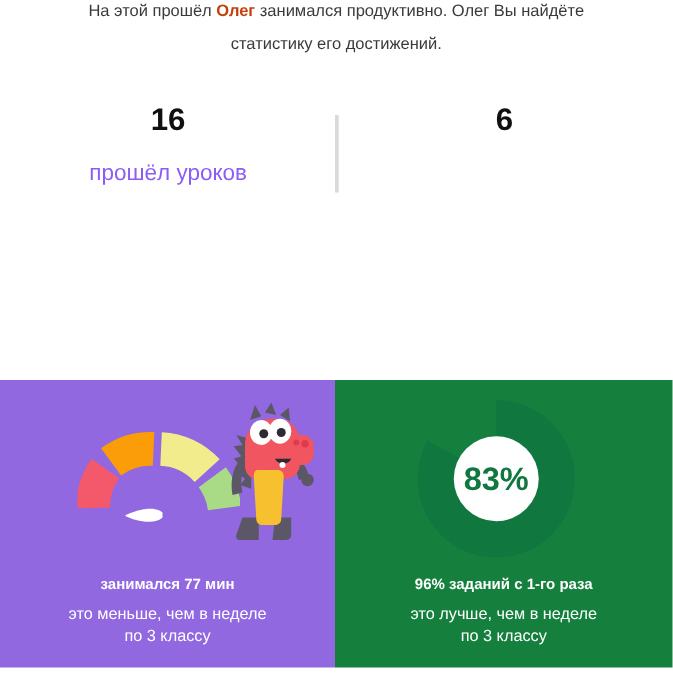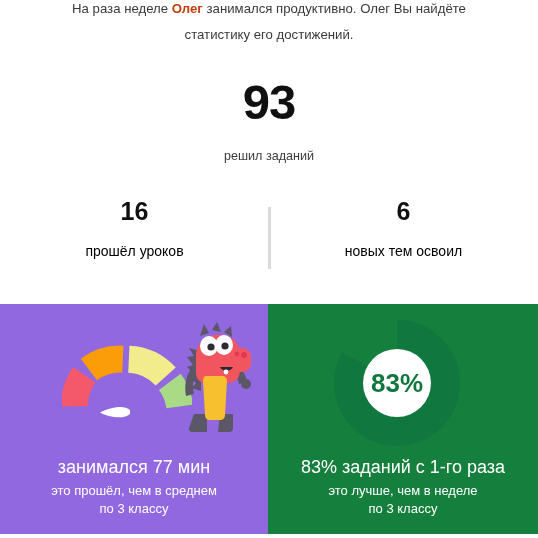--- a/index.html
+++ b/index.html
@@ -48,22 +48,22 @@
   }
   .stat{flex:1 1 50%;text-align:center;}
   .stat-num{
     font-size:25px;
     font-weight:bold;
     line-height:1;
     color:#101010;
   }
   .stat-label{
     margin-top:19px;
-    font-size:14px;
-    color:#000000;
+    font-size:18px;
+    color:#8b5cf6;
   }
   .divider{
     position:absolute;
     left:268px;top:8px;
     width:3px;height:62px;
     background:#dadada;
   }
 
   
   .panels{
@@ -106,56 +106,51 @@
   
   .cap{
     position:absolute;
     left:0;right:0;
     bottom:16px;
     text-align:center;
     color:#ffffff;
     padding:0 10px;
   }
   .cap-title{
-    font-size:18px;
-    font-weight:normal;
+    font-size:12px;
+    font-weight:bold;
     line-height:19px;
     margin-bottom:5px;
   }
   .cap-sub{
     font-size:13px;
     line-height:18px;
     font-weight:normal;
   }
 </style>
 </head>
 <body>
 
 <div class="page">
 
   <p class="intro">
-    <span>На раза неделе </span><b>Олег</b><span> занимался продуктивно. Олег Вы найдёте</span>
+    <span>На этой прошёл </span><b>Олег</b><span> занимался продуктивно. Олег Вы найдёте</span>
     <br>
     <span>статистику его достижений.</span>
   </p>
 
-  <div class="hero">
-    <div class="hero-num">93</div>
-    <div class="hero-label">решил заданий</div>
-  </div>
 
   <div class="stats">
     <div class="stat">
       <div class="stat-num">16</div>
       <div class="stat-label">прошёл уроков</div>
     </div>
     <div class="divider"></div>
     <div class="stat">
       <div class="stat-num">6</div>
-      <div class="stat-label">новых тем освоил</div>
     </div>
   </div>
 
   <div class="panels">
 
     <div class="panel panel-time">
       <div class="viz">
 
         <div class="gauge-wrap">
           <svg viewBox="0 0 130 112" width="130" height="112">
@@ -207,38 +202,38 @@
 
             <path d="M44 45 a7 6 0 0 0 13 0 z" fill="#2d2a33"></path>
             <circle cx="50" cy="50" r="2.4" fill="#ffffff"></circle>
           </svg>
         </div>
 
       </div>
 
       <div class="cap">
         <div class="cap-title">занимался 77 мин</div>
-        <div class="cap-sub">это прошёл, чем в среднем</div>
+        <div class="cap-sub">это меньше, чем в неделе</div>
         <div class="cap-sub">по 3 классу</div>
       </div>
     </div>
 
     <div class="panel panel-acc">
       <div class="viz">
         <div class="donut-wrap">
           <svg viewBox="0 0 126 126" width="126" height="126">
 
             <circle cx="63" cy="63" r="48" fill="none" stroke="#10773f" stroke-width="30" stroke-dasharray="250.4 51.2" transform="rotate(-90 63 63)"></circle>
             <circle cx="63" cy="63" r="34" fill="#ffffff"></circle>
             <text x="63" y="63" text-anchor="middle" dominant-baseline="central" font-family="Liberation Sans, sans-serif" font-size="26" font-weight="bold" fill="#10773f">83%</text>
           </svg>
         </div>
       </div>
 
       <div class="cap">
-        <div class="cap-title">83% заданий с 1-го раза</div>
+        <div class="cap-title">96% заданий с 1-го раза</div>
         <div class="cap-sub">это лучше, чем в неделе</div>
         <div class="cap-sub">по 3 классу</div>
       </div>
     </div>
 
   </div>
 </div>
 
 </body></html>

